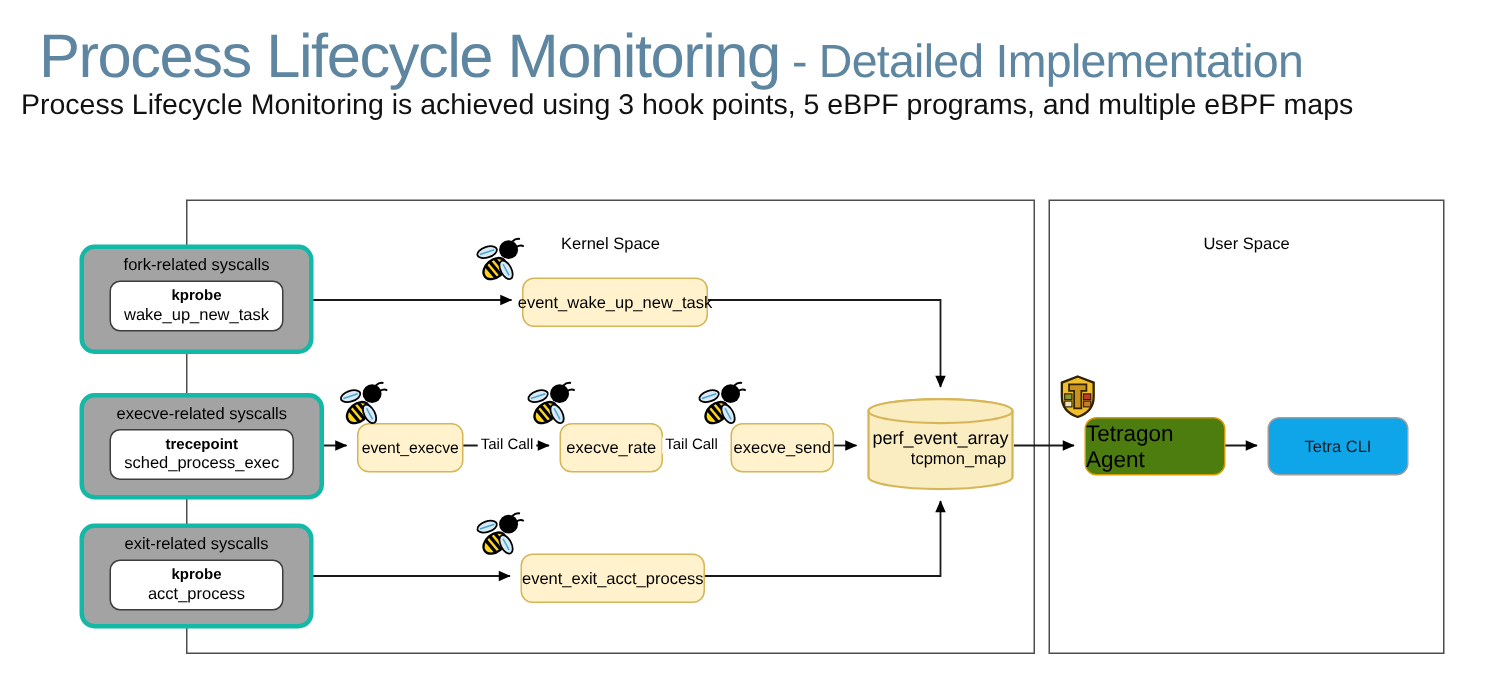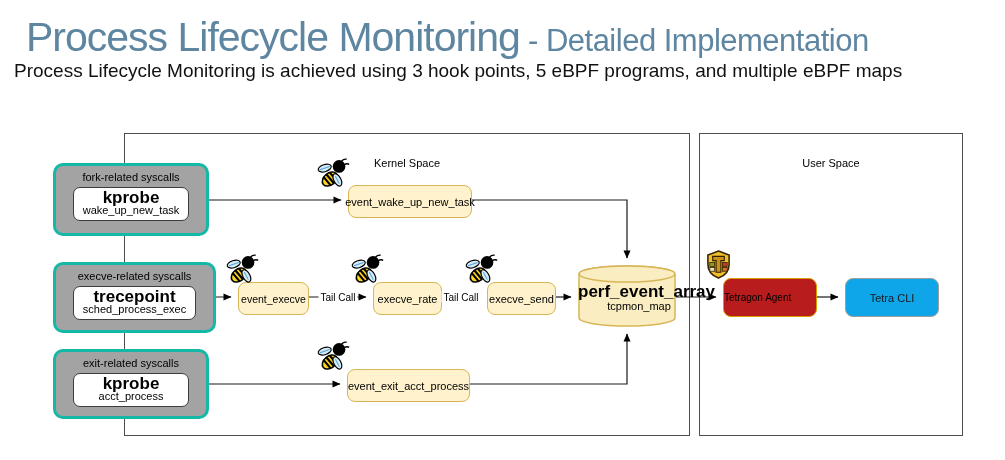--- a/index.html
+++ b/index.html
@@ -19,35 +19,35 @@
   .edge-label{position:absolute;transform:translate(-50%,-50%);background:#fff;
               font-size:10px;color:#000;padding:0 2px;z-index:3;}
   
   .group{position:absolute;background:#a3a3a3;border:3px solid #14b8a6;border-radius:10px;
          z-index:2;}
   .group .gtitle{position:absolute;top:5px;left:0;right:0;text-align:center;
                  font-size:11px;color:#000;}
   .hookbox{position:absolute;left:17px;right:17px;top:21px;height:32px;background:#fff;
            border:1px solid #3d3d3d;border-radius:7px;display:flex;flex-direction:column;
            align-items:center;justify-content:center;line-height:13px;}
-  .hookbox .ht{font-size:17px;font-weight:bold;}
+  .hookbox .ht{font-size:10px;font-weight:bold;}
   .hookbox .hn{font-size:11px;}
   
   .prog{position:absolute;background:#FFF2CC;border:1px solid #D6B656;border-radius:8px;
         display:flex;align-items:center;justify-content:center;font-size:11px;color:#000;
         z-index:2;text-align:center;}
   
   .cyl{position:absolute;left:578px;top:265px;width:98px;height:62px;z-index:2;}
   .cyl .cyl-text{position:absolute;left:0;right:0;top:20px;text-align:center;line-height:14px;}
-  .cyl .m1{font-size:17px;font-weight:bold;}
+  .cyl .m1{font-size:12px;font-weight:normal;}
   .cyl .m2{font-size:11px;margin-left:24px;}
   
-  .agent{position:absolute;left:723px;top:278px;width:92px;height:37px;background:#b91c1c;
+  .agent{position:absolute;left:723px;top:278px;width:92px;height:37px;background:#4d7c0f;
          border:1px solid #D79B00;border-radius:8px;display:flex;align-items:center;
-         justify-content:flex-start;font-size:10px;z-index:2;}
+         justify-content:flex-end;font-size:15px;z-index:2;}
   .cli{position:absolute;left:845px;top:278px;width:92px;height:37px;background:#0ea5e9;
        border:1px solid #9e9e9e;border-radius:8px;display:flex;align-items:center;
        justify-content:center;font-size:11px;color:#1a1a1a;z-index:2;}
   .bee{position:absolute;width:34px;height:32px;z-index:4;}
   .tlogo{position:absolute;left:705px;top:250px;width:27px;height:29px;z-index:4;}
 </style>
 </head>
 <body>
 
 <div class="canvas">

